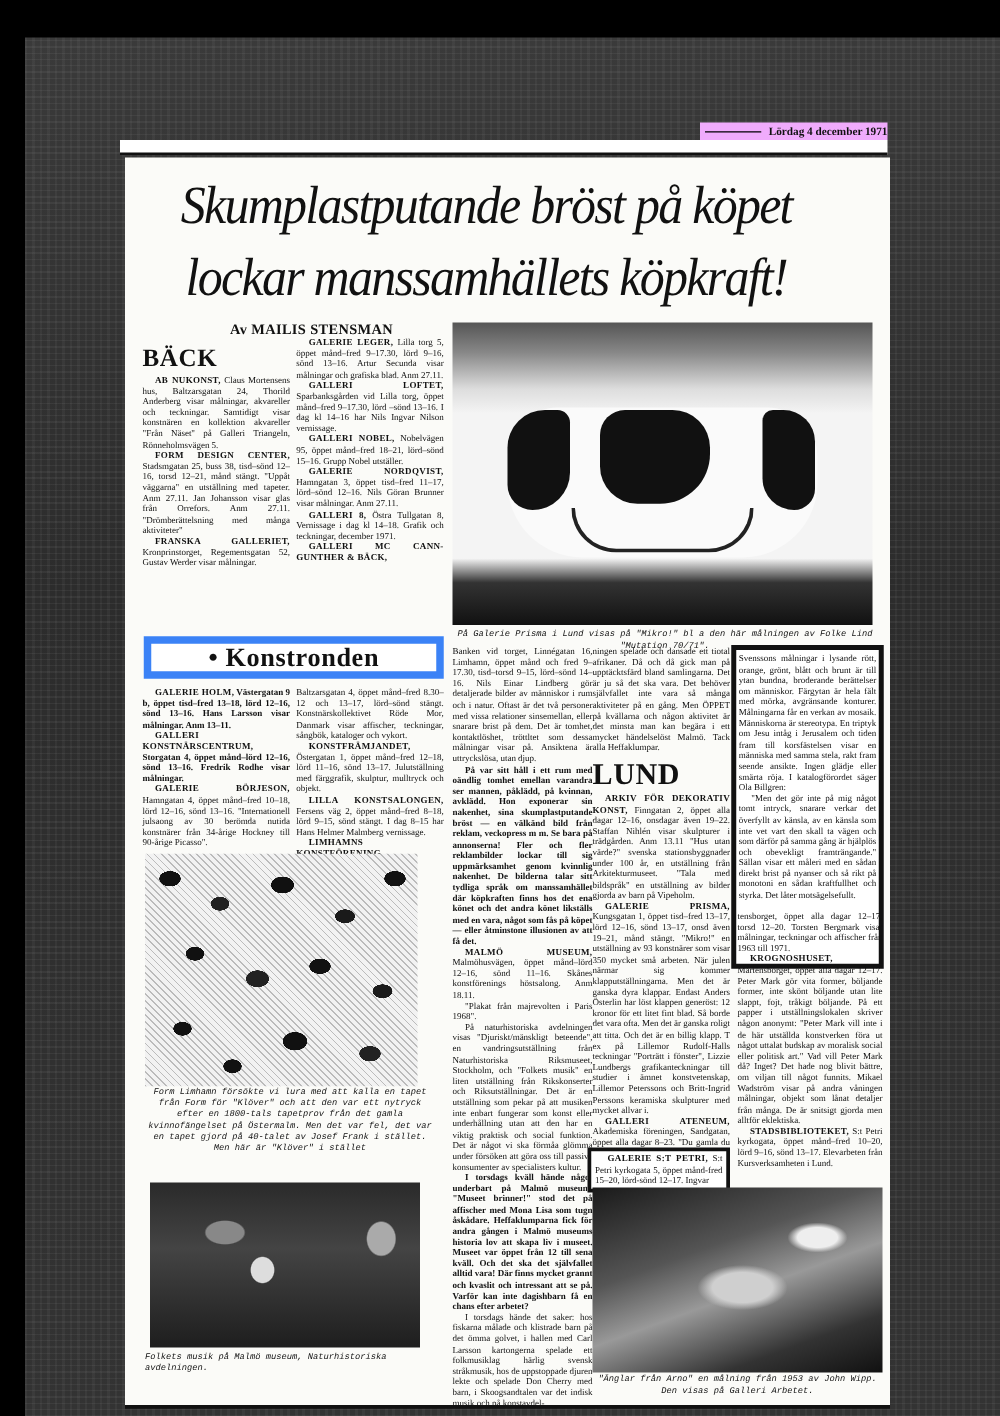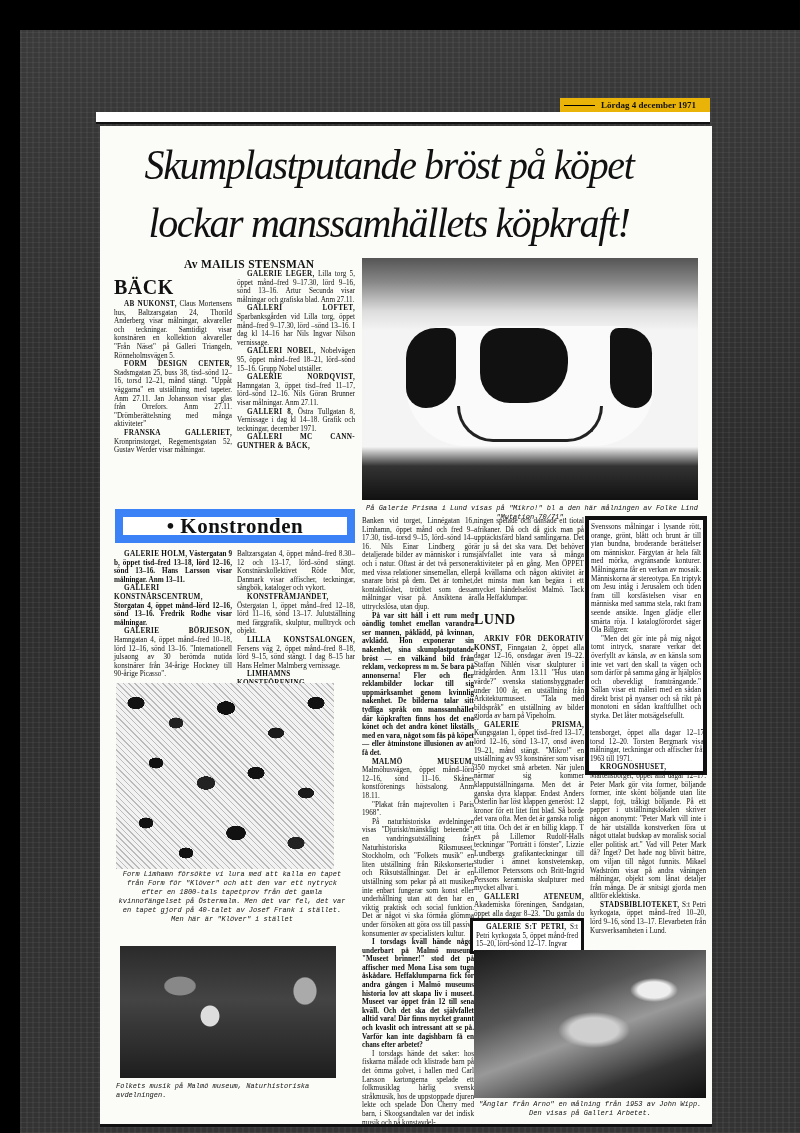--- a/index.html
+++ b/index.html
@@ -10,21 +10,21 @@
     position: absolute; left: 20px; top: 30px; width: 780px; height: 1103px;
     background:
       repeating-linear-gradient(90deg, rgba(255,255,255,0.04) 0 2px, transparent 2px 6px),
       repeating-linear-gradient(0deg, rgba(255,255,255,0.05) 0 1px, transparent 1px 5px),
       linear-gradient(180deg, #3a3a3a 0%, #2c2c2c 40%, #333 100%);
   }
   .left-edge { position: absolute; left: 0; top: 0; width: 24px; height: 1133px; background: #000; }
 
   .date-strip {
     position: absolute; left: 560px; top: 98px; width: 150px; height: 14px;
-    background: #eab308; display: flex; align-items: center; justify-content: flex-end; padding-right: 14px;
+    background: #f0abfc; display: flex; align-items: center; justify-content: flex-end; padding-right: 0;
     font-family: "Liberation Serif", serif; font-size: 9px; font-weight: bold;
   }
   .date-strip .rule { flex: 1; height: 1px; background: #000; margin-right: 6px; margin-left: 4px; }
   .top-band { position: absolute; left: 96px; top: 112px; width: 614px; height: 12px; background: #fff; border-bottom: 2px solid #111; }
 
   .page {
     position: absolute; left: 100px; top: 126px; width: 612px; height: 1000px;
     background: #fbfbf8;
   }
 
@@ -44,21 +44,21 @@
   .col p.bold { font-weight: bold; }
   .city {
     font-family: "Liberation Serif", serif; font-weight: bold; font-size: 20px; line-height: 22px;
     letter-spacing: 0.5px; margin: 2px 0 2px 0;
   }
 
   .photo { position: absolute; overflow: hidden; }
   .caption { position: absolute; font-family: Liberation Mono, monospace; font-style: italic; font-size: 7px; line-height: 9px; text-align: center; }
 
   .konstronden {
-    position: absolute; left: 115px; top: 509px; width: 240px; height: 34px; border: 8px solid #3b82f6;
+    position: absolute; left: 115px; top: 509px; width: 240px; height: 34px; border: 6px solid #3b82f6;
     display: flex; align-items: center; justify-content: center; background: #fff;
     font-family: "Liberation Serif", serif; font-weight: bold; font-size: 21px; letter-spacing: 0.5px;
   }
   .divider { position: absolute; background: #111; }
 
   .boxed { position: absolute; border: 3px solid #111; background: #fff; padding: 3px 4px; }
 </style>
 </head>
 <body>
 
@@ -154,21 +154,21 @@
   <p class="bold">På var sitt håll i ett rum med oändlig tomhet emellan varandra ser mannen, påklädd, på kvinnan, avklädd. Hon exponerar sin nakenhet, sina skumplastputande bröst — en välkänd bild från reklam, veckopress m m. Se bara på annonserna! Fler och fler reklambilder lockar till sig uppmärksamhet genom kvinnlig nakenhet. De bilderna talar sitt tydliga språk om manssamhället där köpkraften finns hos det ena könet och det andra könet likställs med en vara, något som fås på köpet — eller åtminstone illusionen av att få det.</p>
   <p><span class="venue">MALMÖ MUSEUM,</span><span> Malmöhusvägen, öppet månd–lörd 12–16, sönd 11–16. Skånes konstförenings höstsalong. Anm 18.11.</span></p>
   <p>"Plakat från majrevolten i Paris 1968".</p>
   <p>På naturhistoriska avdelningen visas "Djuriskt/mänskligt beteende", en vandringsutställning från Naturhistoriska Riksmuseet, Stockholm, och "Folkets musik" en liten utställning från Rikskonserter och Riksutställningar. Det är en utställning som pekar på att musiken inte enbart fungerar som konst eller underhållning utan att den har en viktig praktisk och social funktion. Det är något vi ska förmåa glömma under försöken att göra oss till passiva konsumenter av specialisters kultur.</p>
   <p class="bold">I torsdags kväll hände något underbart på Malmö museum. "Museet brinner!" stod det på affischer med Mona Lisa som tugn åskådare. Heffaklumparna fick för andra gången i Malmö museums historia lov att skapa liv i museet. Museet var öppet från 12 till sena kväll. Och det ska det självfallet alltid vara! Där finns mycket grannt och kvaslit och intressant att se på. Varför kan inte dagishbarn få en chans efter arbetet?</p>
   <p>I torsdags hände det saker: hos fiskarna målade och klistrade barn på det ömma golvet, i hallen med Carl Larsson kartongerna spelade ett folkmusiklag härlig svensk stråkmusik, hos de uppstoppade djuren lekte och spelade Don Cherry med barn, i Skoogsandtalen var det indisk musik och på konstavdel-</p>
 </div>
 
 <div class="col" style="left:474px; top:517px; width:110px;">
   <p style="text-indent:0">ningen spelade och dansade ett tiotal afrikaner. Då och då gick man på upptäcktsfärd bland samlingarna. Det är ju så det ska vara. Det behöver självfallet inte vara så många aktiviteter på en gång. Men ÖPPET på kvällarna och någon aktivitet är det minsta man kan begära i ett mycket händelselöst Malmö. Tack alla Heffaklumpar.</p>
-  <div class="city" style="font-size:14px; line-height:26px; margin-top:4px;">LUND</div>
+  <div class="city" style="font-size:24px; line-height:26px; margin-top:4px;">LUND</div>
   <p><span class="venue">ARKIV FÖR DEKORATIV KONST,</span><span> Finngatan 2, öppet alla dagar 12–16, onsdagar även 19–22. Staffan Nihlén visar skulpturer i trädgården. Anm 13.11 "Hus utan värde?" svenska stationsbyggnader under 100 år, en utställning från Arkitekturmuseet. "Tala med bildspråk" en utställning av bilder gjorda av barn på Vipeholm.</span></p>
   <p><span class="venue">GALERIE PRISMA,</span><span> Kungsgatan 1, öppet tisd–fred 13–17, lörd 12–16, sönd 13–17, onsd även 19–21, månd stängt. "Mikro!" en utställning av 93 konstnärer som visar 350 mycket små arbeten. När julen närmar sig kommer klapputställningarna. Men det är ganska dyra klappar. Endast Anders Österlin har löst klappen generöst: 12 kronor för ett litet fint blad. Så borde det vara ofta. Men det är ganska roligt att titta. Och det är en billig klapp. T ex på Lillemor Rudolf-Halls teckningar "Porträtt i fönster", Lizzie Lundbergs grafikanteckningar till studier i ämnet konstvetenskap, Lillemor Peterssons och Britt-Ingrid Perssons keramiska skulpturer med mycket allvar i.</span></p>
   <p><span class="venue">GALLERI ATENEUM,</span><span> Akademiska föreningen, Sandgatan, öppet alla dagar 8–23. "Du gamla du fria" en utställning om</span></p>
 </div>
 
 <div class="boxed col" style="left:470px; top:918px; width:114px; padding:2px 3px;">
   <p><span class="venue">GALERIE S:T PETRI,</span><span> S:t Petri kyrkogata 5, öppet månd-fred 15–20, lörd-sönd 12–17. Ingvar</span></p>
 </div>
 
 <div class="boxed col" style="left:585px; top:516px; width:122px; height:259px; border-width:4px; padding:3px 2px;">

